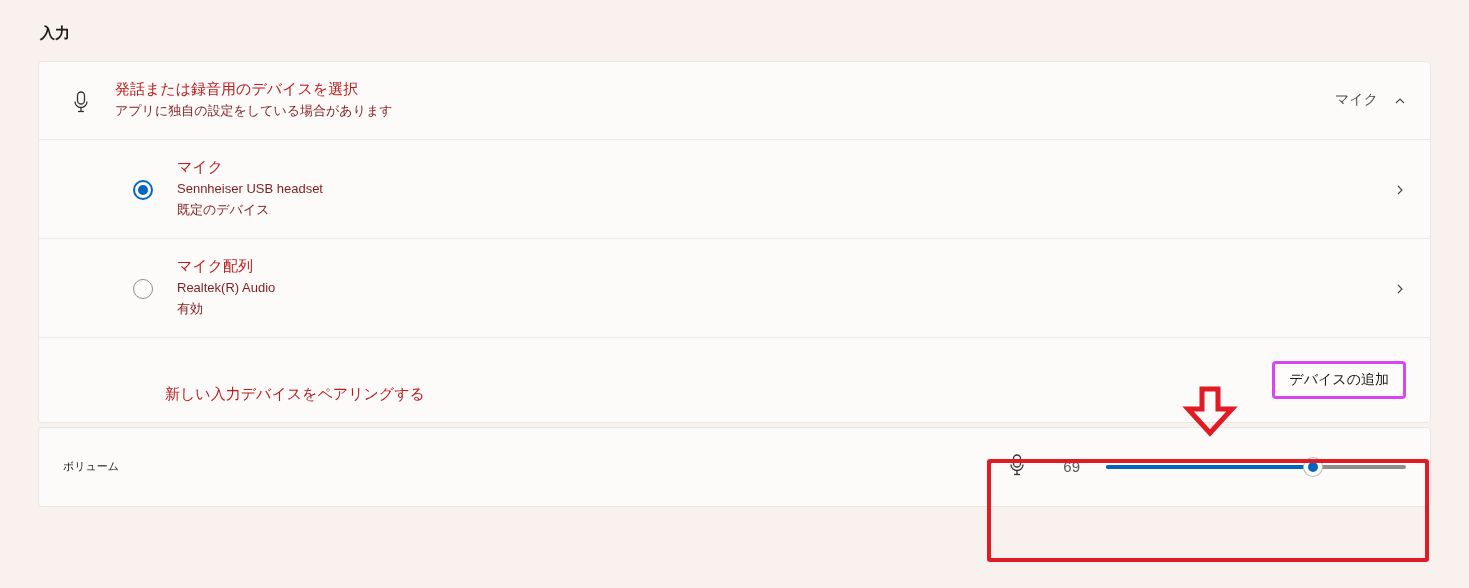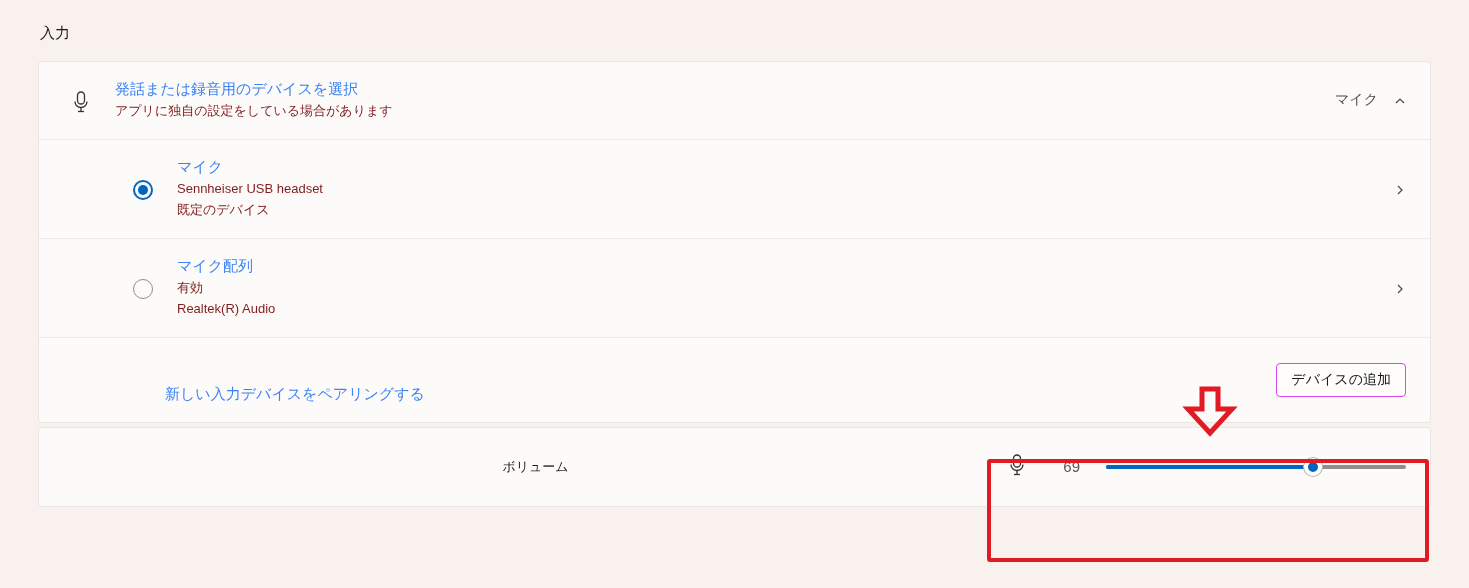--- a/index.html
+++ b/index.html
@@ -7,21 +7,21 @@
       font-family: "Yu Gothic UI", "Segoe UI", "Meiryo", sans-serif;
       background: #f8f1ed;
       width: 1469px;
       height: 588px;
       padding: 24px 38px 0 38px;
       color: #1a1a1a;
       position: relative;
     }
     .section-heading {
       font-size: 15px;
-      font-weight: 400;
+      font-weight: 700;
       margin-bottom: 18px;
       margin-left: 2px;
     }
     .card {
       background: #fdfbfa;
       border: 1px solid #eae6e3;
       border-radius: 4px;
       margin-bottom: 4px;
     }
     .row {
@@ -33,21 +33,21 @@
     .row + .row.border-top { border-top: 1px solid #eee9e6; }
     .icon-slot {
       width: 36px;
       display: flex;
       justify-content: center;
       align-items: flex-start;
       flex-shrink: 0;
       padding-top: 4px;
     }
     .main-text { flex: 1; padding-left: 16px; }
-    .title { font-size: 15px; font-weight: 400; color: #3b82f6; font-family: Liberation Serif, serif; }
+    .title { font-size: 15px; font-weight: 400; color: #b91c1c; font-family: Liberation Serif, serif; }
     .subtitle { font-size: 13px; color: #7f1d1d; margin-top: 2px; line-height: 1.5; }
     .right-area { display: flex; align-items: center; gap: 16px; color: #4a4a4a; font-size: 14px; }
     .chev { width: 12px; height: 12px; display: inline-block;}
     .radio-outer {
       width: 20px; height: 20px; border-radius: 50%;
       display: inline-block; position: relative;
     }
     .radio-selected {
       border: 2px solid #0067c0;
     }
@@ -56,30 +56,30 @@
       width: 10px; height: 10px; background: #0067c0; border-radius: 50%;
       transform: translate(-50%, -50%);
     }
     .radio-unselected {
       border: 1px solid #8e8e8e; background: #fdfbfa;
     }
     .indent { padding-left: 86px; }
     .indent .radio-col { width: 36px; display:flex; justify-content:center; flex-shrink:0; padding-top:2px;}
     .flat-button {
       background: #fefdfc;
-      border: 1px solid #d946ef;
+      border: 3px solid #d946ef;
       border-radius: 4px;
       padding: 7px 14px;
       font-size: 14px;
       color: #1a1a1a;
       cursor: pointer;
       font-family: inherit;
     }
     .volume-row { padding: 26px 24px; align-items: center;}
-    .vol-label { font-size: 13px; flex: 1; text-align: center; }
+    .vol-label { font-size: 11px; flex: 1; }
     .slider-wrap { display:flex; align-items:center; gap:26px; }
     .vol-num { font-size: 15px; color: #5a5a5a; width: 28px; text-align: right;}
     .track {
       width: 300px; height: 4px; background: #8e8e8e; border-radius: 2px; position: relative;
     }
     .track-fill { position:absolute; left:0; top:0; height:100%; background:#0067c0; border-radius:2px; }
     .thumb { position:absolute; top:50%; width:18px; height:18px; border-radius:50%; background:#0067c0; border:4px solid #fff; box-shadow: 0 0 0 1px #b9b9b9; transform: translate(-50%,-50%); }
     .red-annot { position:absolute; border: 4px solid #e01b24; background: transparent; pointer-events: none;}
     .arrow-annot {
       position: absolute; pointer-events: none;
@@ -132,22 +132,22 @@
       </span>
     </div>
   </div>
 
   <div class="row border-top indent">
     <div class="radio-col">
       <span class="radio-outer radio-unselected"></span>
     </div>
     <div class="main-text">
       <div class="title">マイク配列</div>
+      <div class="subtitle">Realtek(R) Audio</div>
       <div class="subtitle">有効</div>
-      <div class="subtitle">Realtek(R) Audio</div>
     </div>
     <div class="right-area">
       <span class="chev">
         <svg width="12" height="12" viewBox="0 0 12 12">
             <path d="M4 2 L8 6 L4 10" fill="none" stroke="#4a4a4a" stroke-width="1.2"></path>
           </svg>
       </span>
     </div>
   </div>
 

